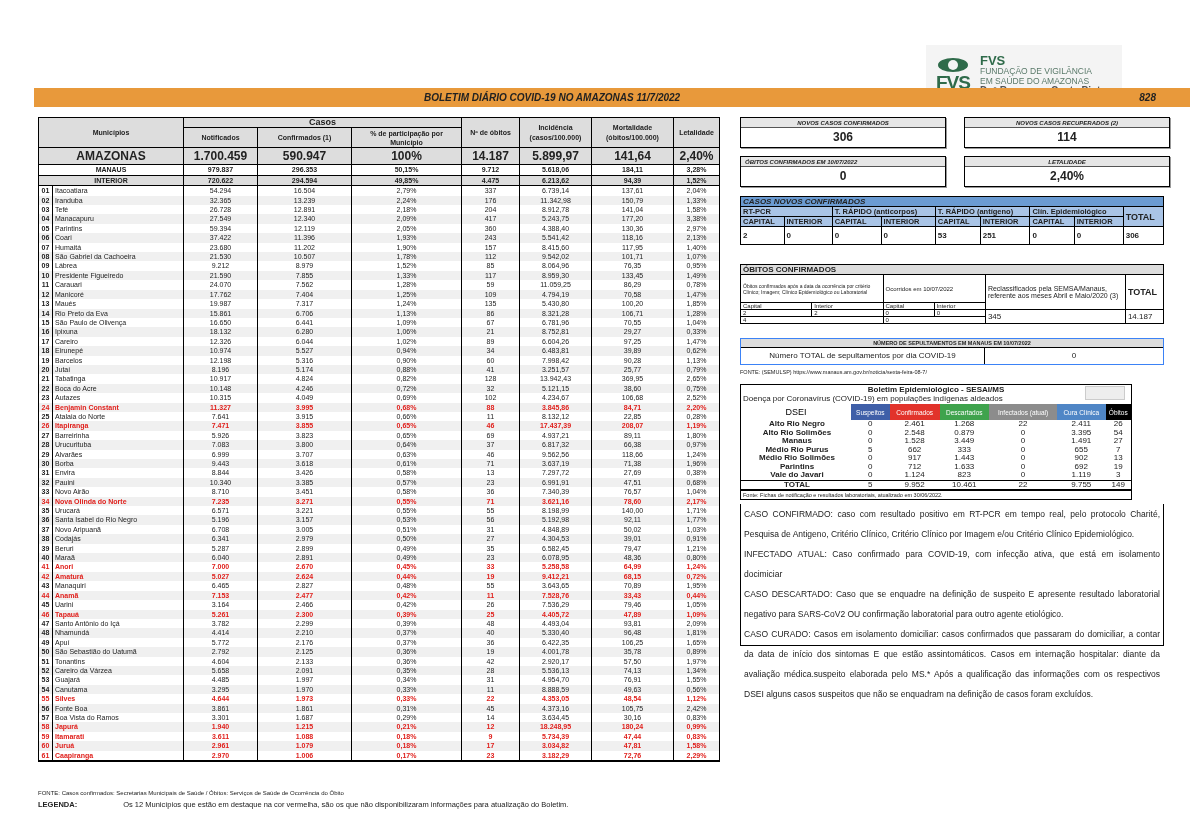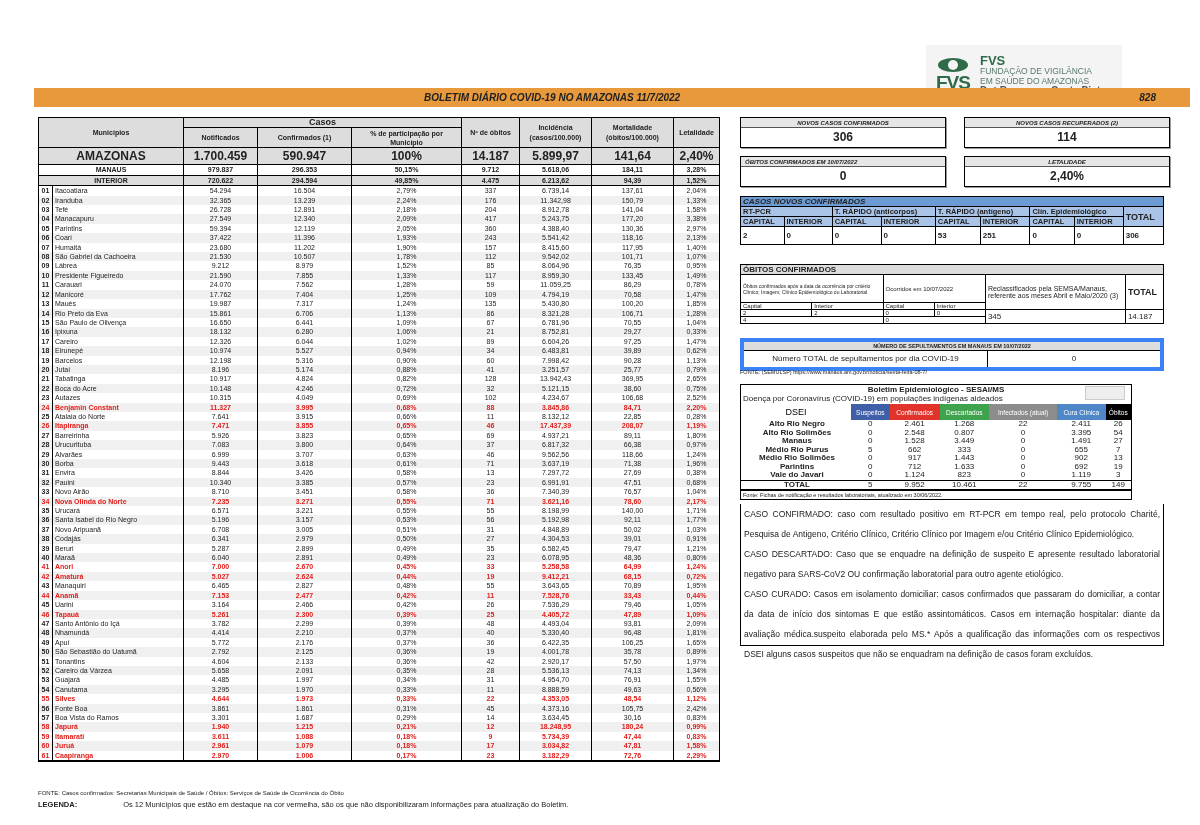--- a/index.html
+++ b/index.html
@@ -34,21 +34,21 @@
 .box{position:absolute;border:1px solid #000;text-align:center;background:#fff;box-shadow:1px 1px 0 #999}
 .box .h{font-size:6px;font-style:italic;font-weight:bold;background:#e6e6e6;border-bottom:1px solid #555;height:10px;line-height:10px}
 .box .v{font-size:12px;font-weight:bold;height:19px;line-height:19px}
 .grid{position:absolute;font-size:7px;text-align:left}
 .grid td{border:1px solid #000;padding:0 2px}
 .cnc .hd{background:#6b9bd2;font-style:italic;font-weight:bold;font-size:8px}
 .cnc .sh{background:#a9c4e6;font-weight:bold;font-size:7.5px}
 .cnc .vals td{font-weight:bold;font-size:8px;height:18px}
 .ob .hd{background:#ddd;font-weight:bold;font-size:8px}
 .ob td{font-size:6px}
-.sep{position:absolute;left:740px;top:366px;width:458px;border:4px solid #3b82f6}
+.sep{position:absolute;left:740px;top:366px;width:458px;border:1px solid #3b82f6}
 .sep .hd{background:#ddd;font-size:5.5px;font-weight:bold;text-align:center;height:9px;line-height:9px;border-bottom:1px solid #000}
 .sep .row{display:flex;font-size:8px;height:16px;line-height:16px}
 .sep .row div{text-align:center}
 .fonte2{position:absolute;left:740px;top:369px;font-size:5.5px}
 .dsei{position:absolute;left:740px;top:394px;width:458px;border:1px solid #000;font-size:8px}
 .dsei .ttl{text-align:center;font-weight:bold;font-size:8px;height:9px;line-height:9px}
 .dsei .sub{font-size:8px;height:10px;line-height:10px;padding-left:2px;position:relative}
 .dsei .flag{position:absolute;right:6px;top:-8px;width:40px;height:14px;background:#eee;border:1px solid #ccc}
 .dsei table{width:100%}
 .dsei th{font-size:6.5px;color:#fff;height:16px;font-weight:normal}
@@ -912,21 +912,21 @@
           <td>2.461</td>
           <td>1.268</td>
           <td>22</td>
           <td>2.411</td>
           <td>26</td>
         </tr>
         <tr>
           <td class="n">Alto Rio Solimões</td>
           <td>0</td>
           <td>2.548</td>
-          <td>0.807</td>
+          <td>0.879</td>
           <td>0</td>
           <td>3.395</td>
           <td>54</td>
         </tr>
         <tr>
           <td class="n">Manaus</td>
           <td>0</td>
           <td>1.528</td>
           <td>3.449</td>
           <td>0</td>
@@ -978,15 +978,16 @@
           <td>9.755</td>
           <td>149</td>
         </tr>
       </tbody>
   </table>
   <div class="fnt">Fonte: Fichas de notificação e resultados laboratoriais, atualizado em 30/06/2022.</div>
 </div>
 
 <div class="defs" style="width:424px" id="defs">
     <p>CASO CONFIRMADO: caso com resultado positivo em RT-PCR em tempo real, pelo protocolo Charité, Pesquisa de Antigeno, Critério Clínico, Critério Clínico por Imagem e/ou Critério Clínico Epidemiológico.</p>
+    <p>INFECTADO ATUAL: Caso confirmado para COVID-19, com infecção ativa, que está em isolamento docimiciar</p>
     <p>CASO DESCARTADO: Caso que se enquadre na definição de suspeito E apresente resultado laboratorial negativo para SARS-CoV2 OU confirmação laboratorial para outro agente etiológico.</p>
     <p>CASO CURADO: Casos em isolamento domiciliar: casos confirmados que passaram do domiciliar, a contar da data de início dos sintomas E que estão assintomáticos. Casos em internação hospitalar: diante da avaliação médica.suspeito elaborada pelo MS.* Após a qualificação das informações com os respectivos DSEI alguns casos suspeitos que não se enquadram na definição de casos foram excluídos.</p>
   </div>
 
 </body></html>

